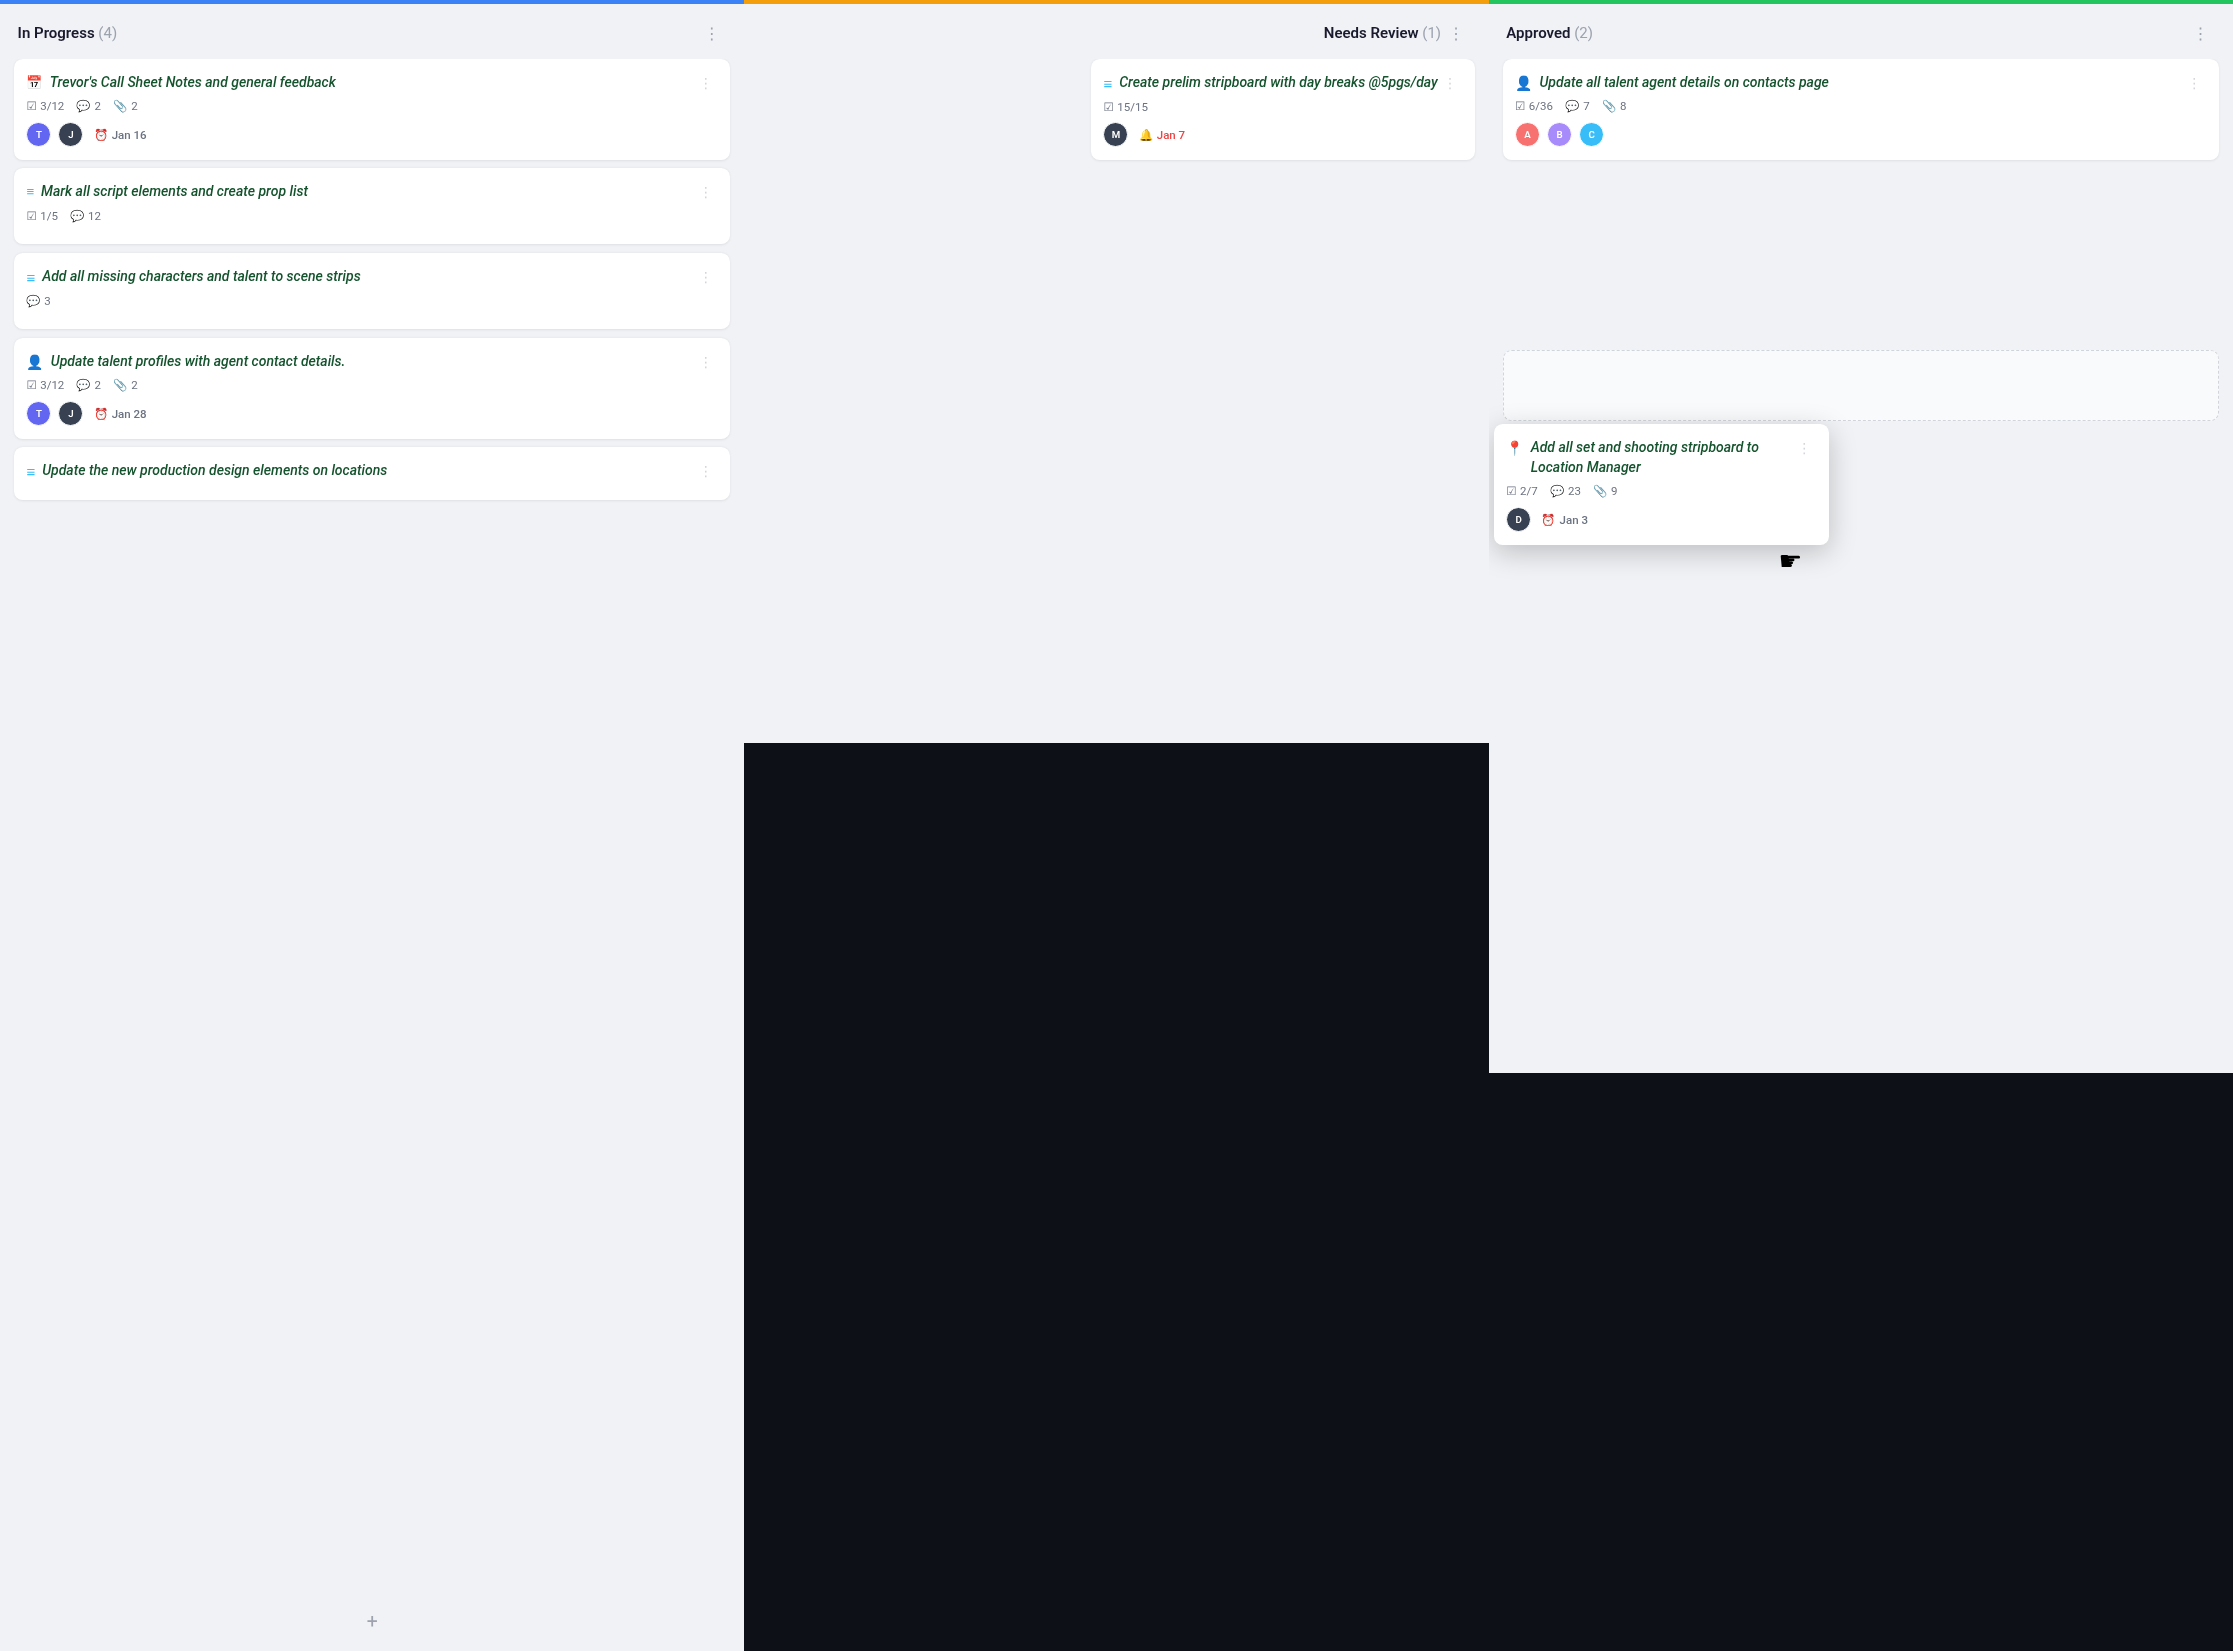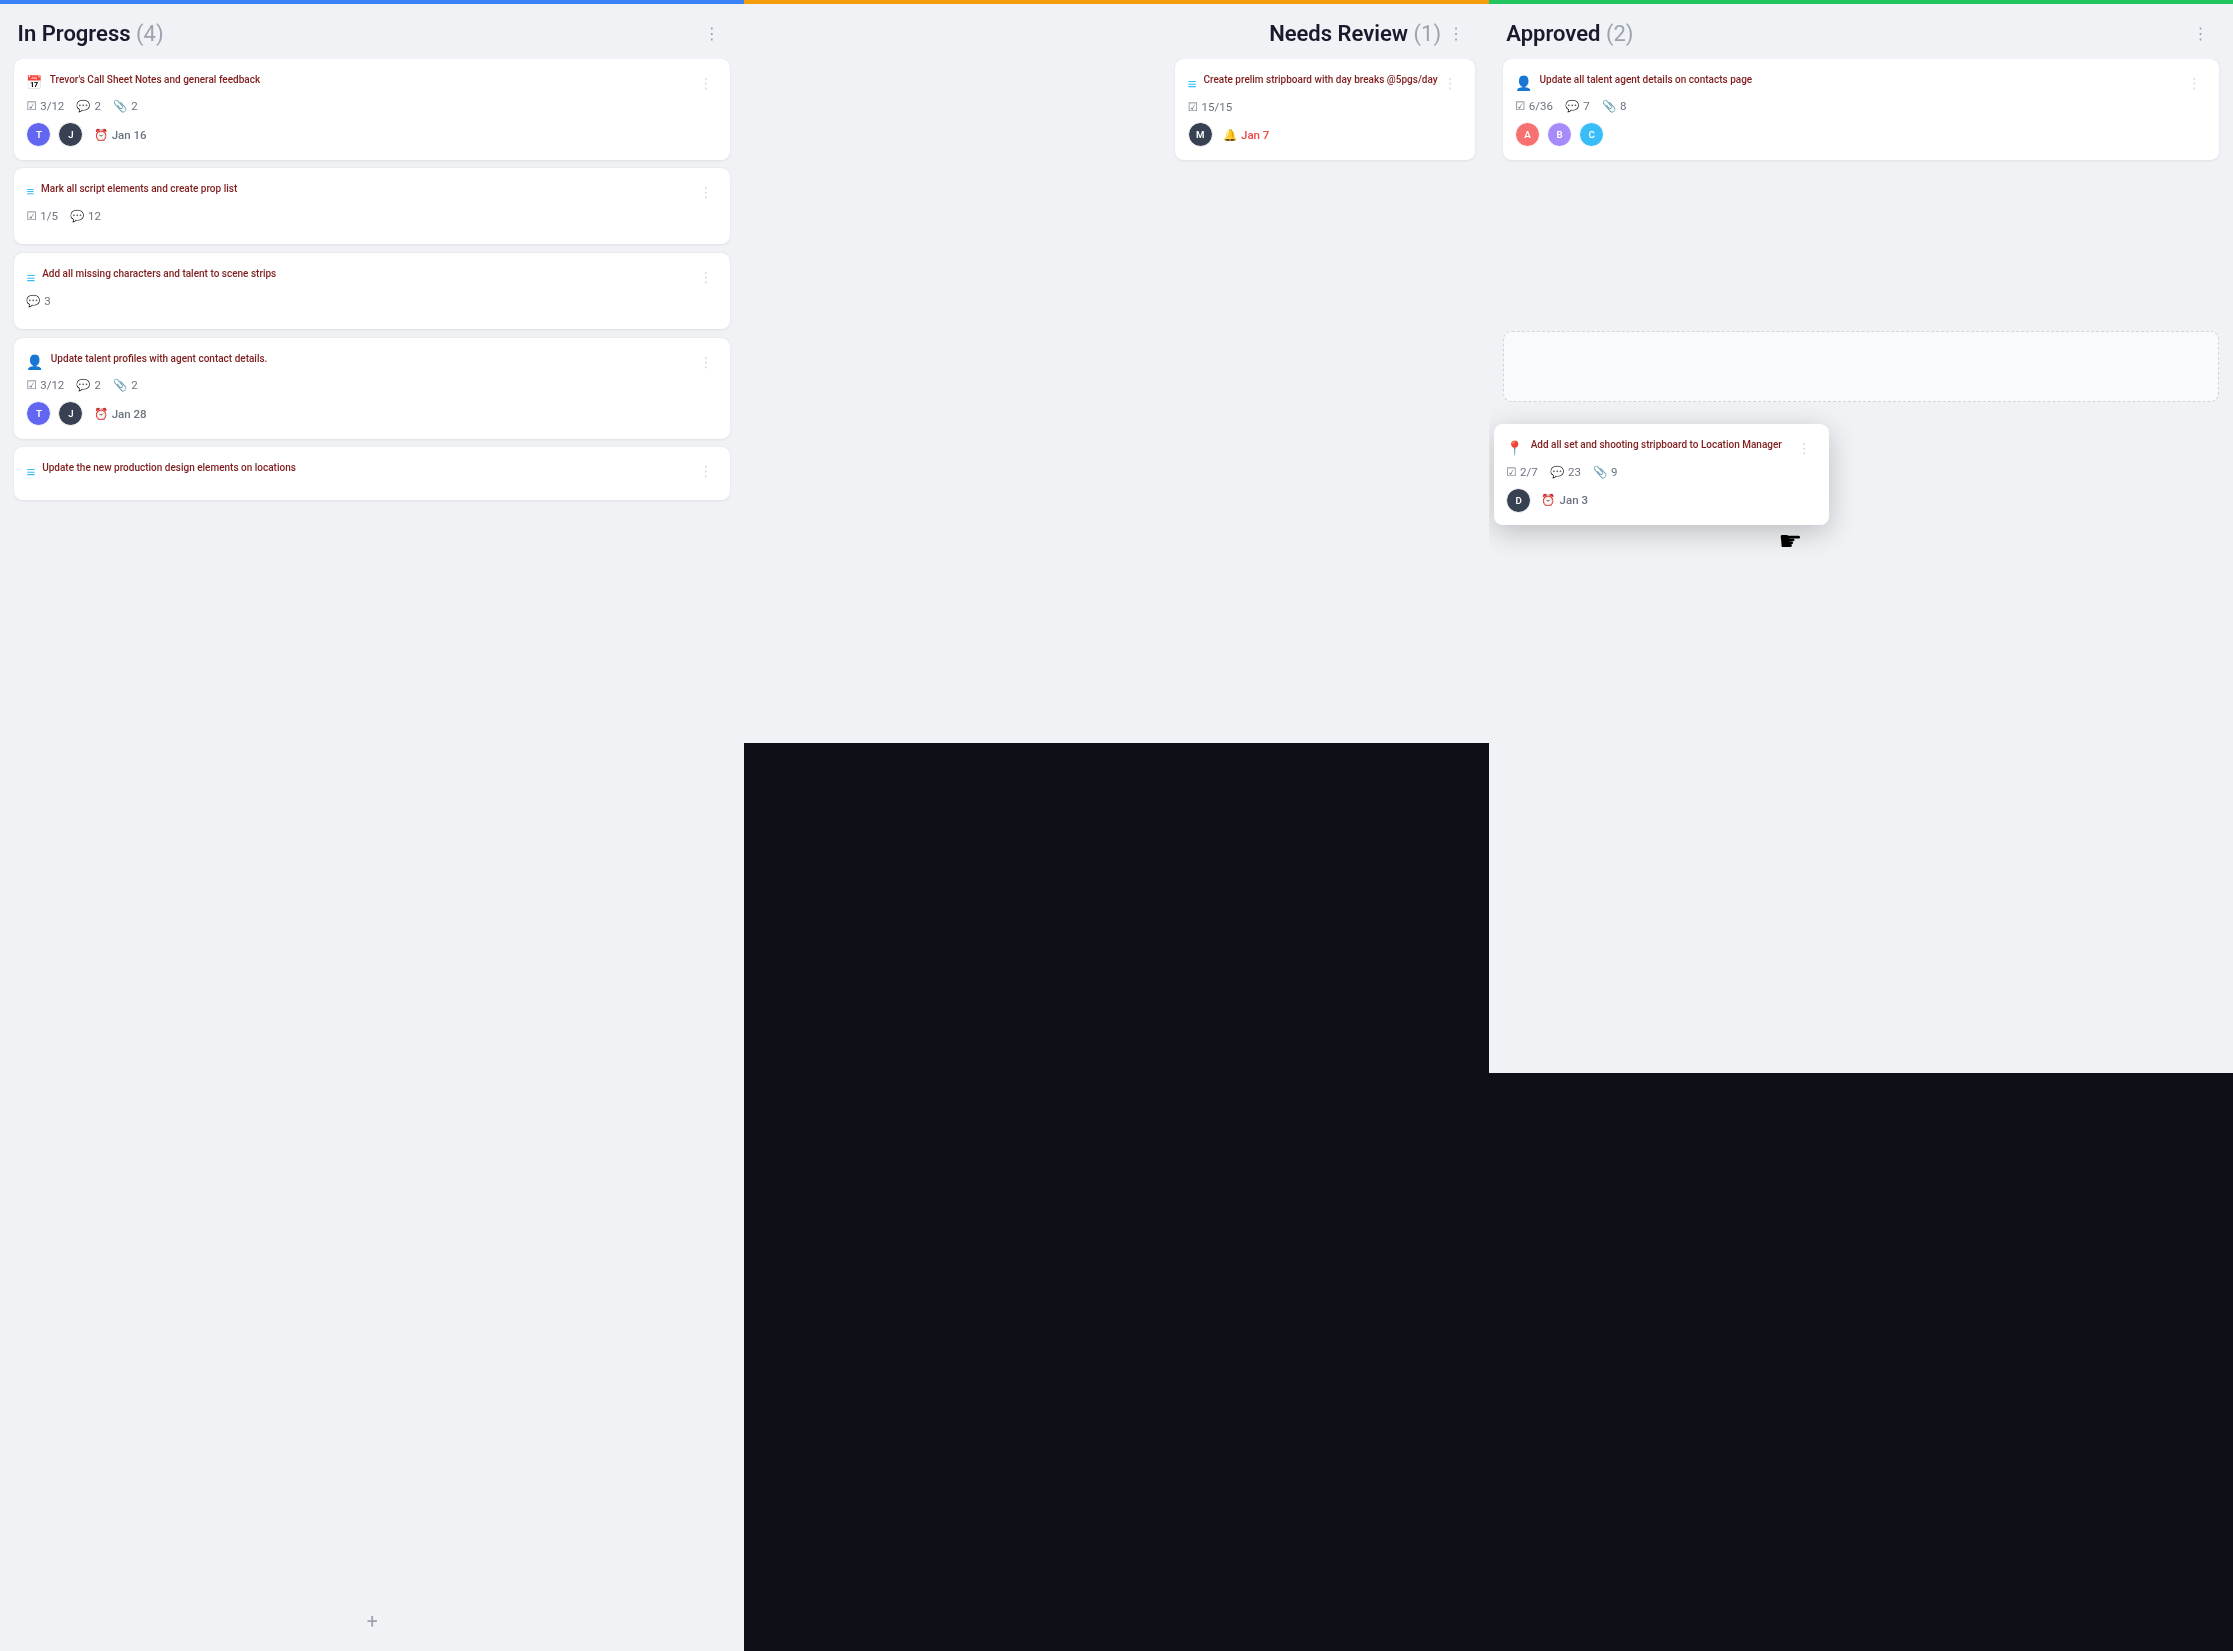--- a/index.html
+++ b/index.html
@@ -37,21 +37,21 @@
 
     .column-header {
       display: flex;
       align-items: center;
       justify-content: space-between;
       padding: 16px 17.6px 12.4px 17.6px;
       background: #f0f2f5;
     }
 
     .column-title {
-      font-size: 22px;
+      font-size: 15px;
       font-weight: 600;
       color: #1a1a2e;
     }
 
     .column-count {
       color: #9ca3af;
       font-weight: 400;
     }
 
     .more-icon {
@@ -93,24 +93,25 @@
       flex: 1;
     }
 
     .card-icon {
       font-size: 14px;
       margin-top: 1.8px;
       flex-shrink: 0;
     }
 
     .card-title {
-      font-size: 10px;
+      font-size: 14px;
       font-weight: 500;
-      color: #7f1d1d;
+      color: #14532d;
       line-height: 1.4;
+      font-style: italic;
     }
 
     .card-more {
       color: #d1d5db;
       font-size: 14px;
       cursor: pointer;
       padding: 1.8px 5.3px;
       border-radius: 3.5px;
       flex-shrink: 0;
     }

